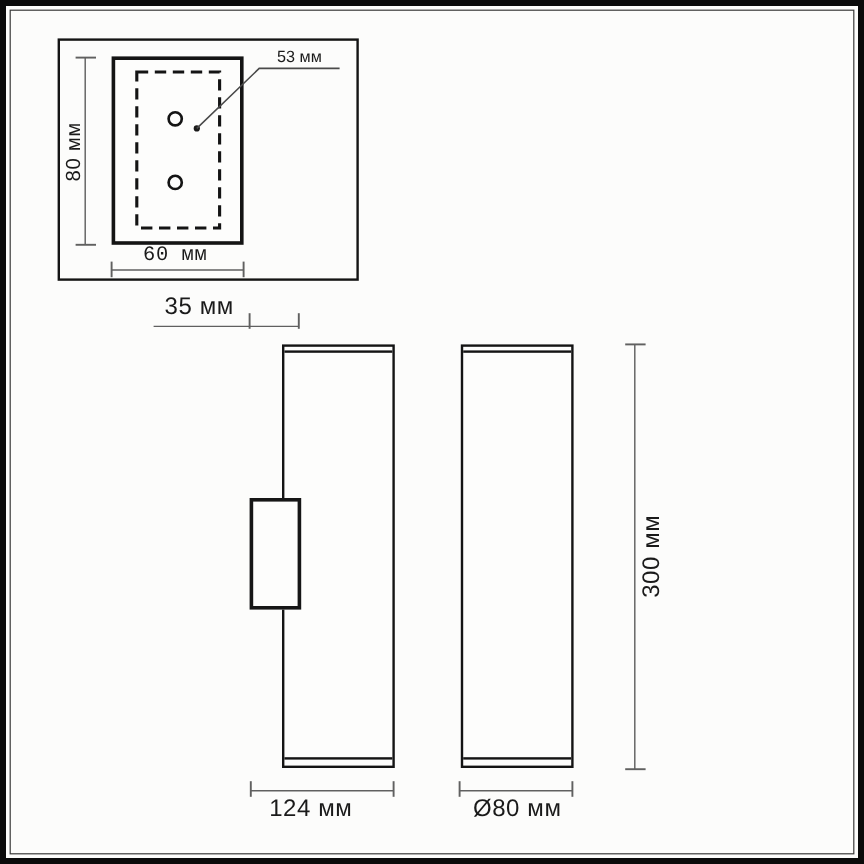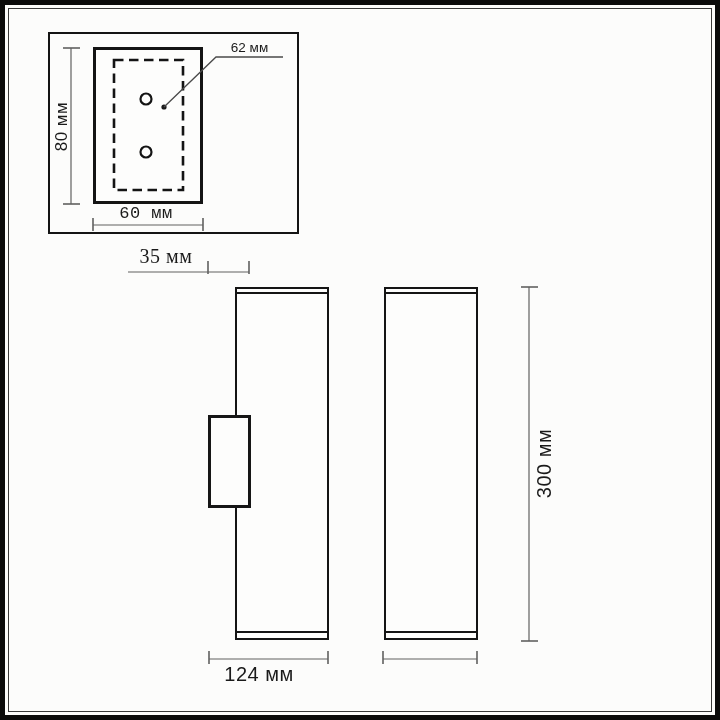--- a/index.html
+++ b/index.html
@@ -69,23 +69,24 @@
 
     <line x1="383" y1="659" x2="477" y2="659" stroke="#606060" stroke-width="1.2"></line>
     <line x1="383" y1="651" x2="383" y2="664" stroke="#606060" stroke-width="1.6"></line>
     <line x1="477" y1="651" x2="477" y2="664" stroke="#606060" stroke-width="1.6"></line>
 
     <line x1="529" y1="287" x2="529" y2="641" stroke="#606060" stroke-width="1.2"></line>
     <line x1="521" y1="287" x2="538" y2="287" stroke="#606060" stroke-width="1.6"></line>
     <line x1="521" y1="641" x2="538" y2="641" stroke="#606060" stroke-width="1.6"></line>
   </svg>
 
-  <div class="abs lbl lbl-small" style="left:216px;top:41px;width:67px;font-size:13.5px;">62 мм</div>
+  <div class="abs lbl lbl-small" style="left:216px;top:41px;width:67px;font-size:13.5px;">53 мм</div>
 
   <div class="abs lbl lbl-med rot" style="left:21px;top:117px;width:80px;height:19px;">80 мм</div>
   <div class="abs lbl lbl-med" style="left:96px;top:204px;width:100px;font-family:Liberation Mono, monospace;">60 мм</div>
 
-  <div class="abs lbl lbl-big" style="left:116px;top:245px;width:100px;font-family:Liberation Serif, serif;">35 мм</div>
+  <div class="abs lbl lbl-big" style="left:116px;top:245px;width:100px;">35 мм</div>
   <div class="abs lbl lbl-big" style="left:205px;top:663px;width:108px;">124 мм</div>
 
+  <div class="abs lbl lbl-big" style="left:377px;top:663px;width:108px;">Ø80 мм</div>
   <div class="abs lbl lbl-big rot" style="left:499px;top:452px;width:90px;height:23px;">300 мм</div>
 
 </div>
 
 </body></html>

